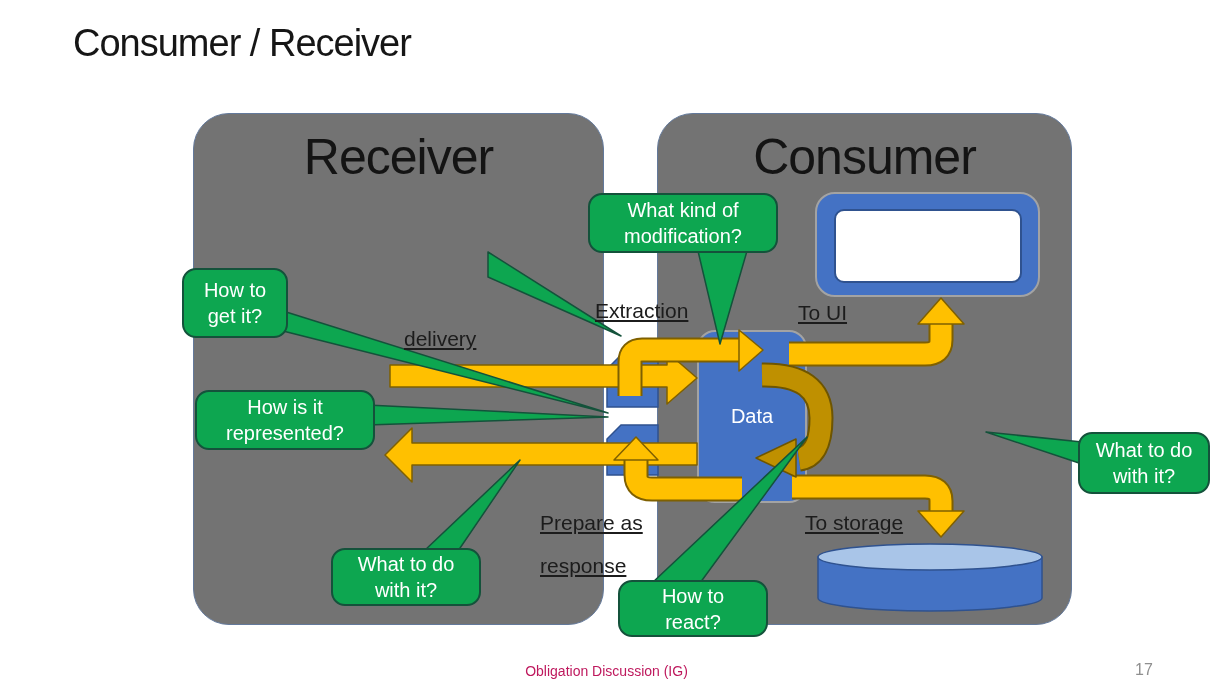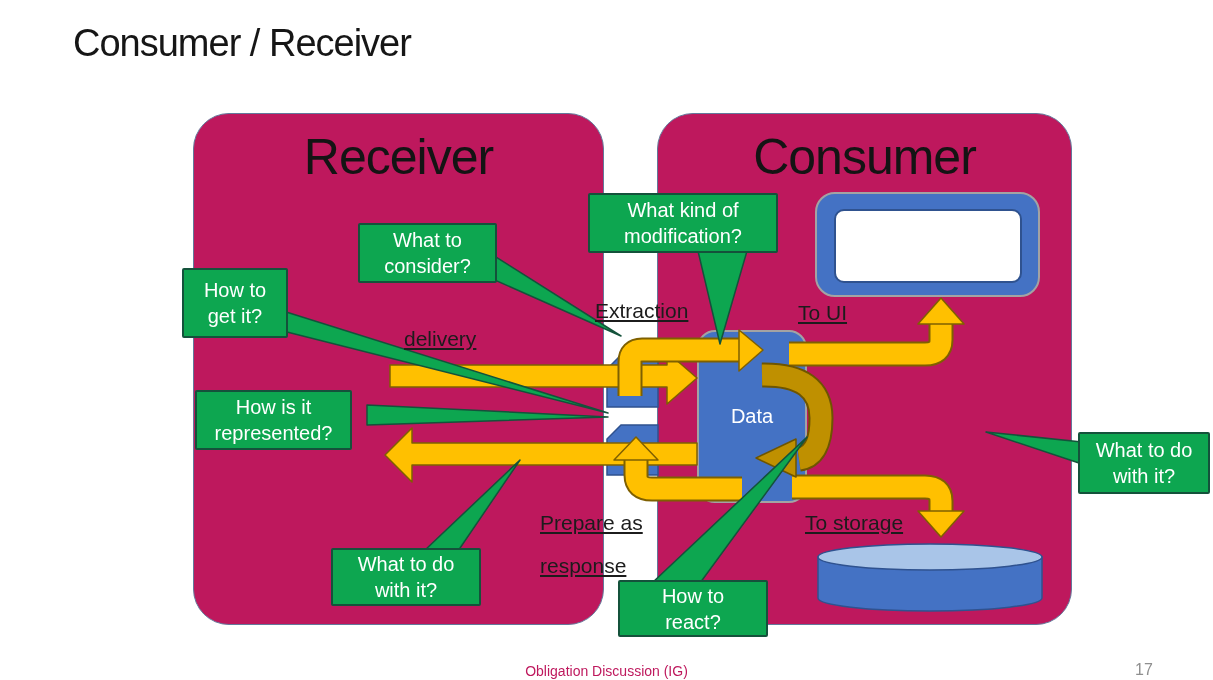--- a/index.html
+++ b/index.html
@@ -5,21 +5,21 @@
   html,body{margin:0;padding:0;background:#ffffff;}
   .slide{
     position:relative;width:1213px;height:680px;background:#ffffff;overflow:hidden;
     font-family:"Liberation Sans",sans-serif;
   }
   .slide-title{
     position:absolute;left:73px;top:22px;font-size:38px;letter-spacing:-1px;
     color:#161616;white-space:nowrap;
   }
   .panel{
-    position:absolute;top:113px;height:512px;background:#be185d;
+    position:absolute;top:113px;height:512px;background:#737373;
     border:1.5px solid #63799b;border-radius:36px;box-sizing:border-box;
   }
   .panel-receiver{left:193px;width:411px;}
   .panel-consumer{left:657px;width:415px;}
   .panel-title{
     margin-top:14px;text-align:center;font-size:50px;letter-spacing:-1px;color:#141414;
   }
   .bluebox{
     position:absolute;background:#4472C4;border:2px solid #a3a3a3;box-sizing:border-box;
     display:flex;align-items:center;justify-content:center;color:#ffffff;font-size:20px;
@@ -27,21 +27,21 @@
   .ui-box{left:815px;top:192px;width:225px;height:105px;border-radius:20px;}
   .ui-inner{
     position:absolute;left:17px;top:15px;width:188px;height:74px;background:#ffffff;
     border:2px solid #2F528F;border-radius:10px;box-sizing:border-box;
   }
   .func-box{left:817px;top:332px;width:226px;height:173px;border-radius:24px;}
   .data-box{left:697px;top:330px;width:110px;height:173px;border-radius:18px;}
   .overlay{position:absolute;left:0;top:0;pointer-events:none;}
   .flabel{position:absolute;font-size:21px;color:#1c1c1c;white-space:nowrap;text-decoration:underline;}
   .callout{
-    position:absolute;background:#0DA650;border:2px solid #14523b;border-radius:2px;
+    position:absolute;background:#0DA650;border:2px solid #14523b;border-radius:14px;
     box-sizing:border-box;color:#ffffff;display:flex;flex-direction:column;
     align-items:center;justify-content:center;text-align:center;
     font-size:20px;line-height:1.3;
   }
   .footer{
     position:absolute;left:0;top:663px;width:100%;text-align:center;
     font-size:14px;color:#be185d;
   }
   .page-number{position:absolute;left:1135px;top:661px;font-size:16px;color:#8f8f8f;}
 </style>
@@ -125,29 +125,25 @@
   <div class="flabel" style="left:595px;top:299px;">Extraction</div>
   <div class="flabel" style="left:798px;top:301px;">To UI</div>
   <div class="flabel" style="left:540px;top:511px;">Prepare as</div>
   <div class="flabel" style="left:540px;top:554px;">response</div>
   <div class="flabel" style="left:805px;top:511px;">To storage</div>
 
   <div class="callout" style="left:182px;top:268px;width:106px;height:70px;">
     <div>How to</div>
     <div>get it?</div>
   </div>
-  <div class="callout" style="left:358px;top:223px;width:139px;height:60px;">
-    <div>What to</div>
-    <div>consider?</div>
-  </div>
   <div class="callout" style="left:588px;top:193px;width:190px;height:60px;">
     <div>What kind of</div>
     <div>modification?</div>
   </div>
-  <div class="callout" style="left:195px;top:390px;width:157px;height:60px;">
+  <div class="callout" style="left:195px;top:390px;width:180px;height:60px;">
     <div>How is it</div>
     <div>represented?</div>
   </div>
   <div class="callout" style="left:331px;top:548px;width:150px;height:58px;">
     <div>What to do</div>
     <div>with it?</div>
   </div>
   <div class="callout" style="left:618px;top:580px;width:150px;height:57px;">
     <div>How to</div>
     <div>react?</div>

